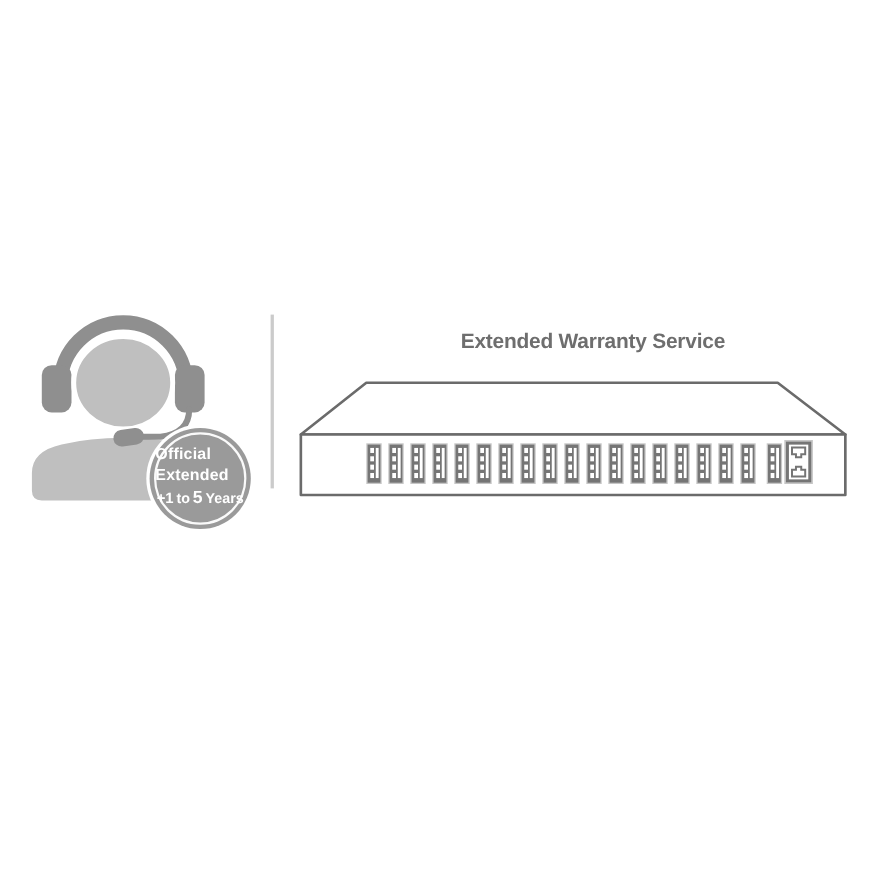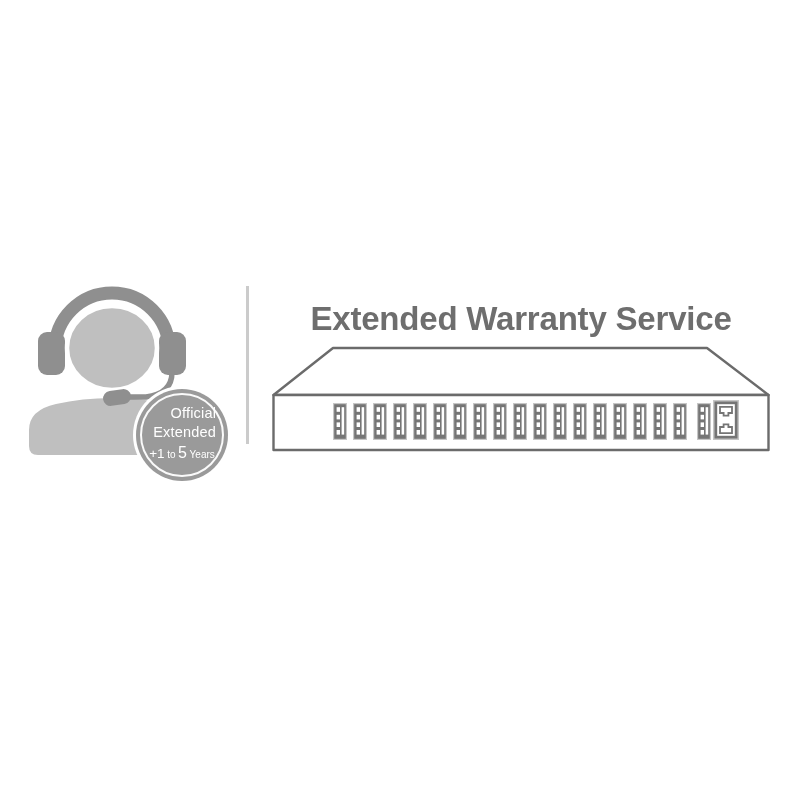--- a/index.html
+++ b/index.html
@@ -21,39 +21,39 @@
     position:absolute;left:136px;top:389px;width:92px;height:92px;
     border-radius:50%;background:var(--badge-fill,#9a9a9a);
     box-shadow:0 0 0 3px #ffffff;
     display:flex;align-items:center;justify-content:center;
   }
   .badge::before{
     content:"";position:absolute;inset:4px;border-radius:50%;
     border:2px solid rgba(255,255,255,.95);
   }
   .badge-text{
-    position:relative;display:flex;flex-direction:column;align-items:flex-end;
-    color:var(--badge-text,#fff);font-weight:normal;line-height:1;
+    position:relative;display:flex;flex-direction:column;align-items:flex-start;
+    color:var(--badge-text,#fff);font-weight:bold;line-height:1;
     transform:translateY(-3px);
   }
   .badge-line{font-size:14.5px;margin:2.4px 0;letter-spacing:.2px;}
   .badge-range{display:flex;align-items:baseline;margin-top:2.5px;white-space:nowrap;}
   .badge-range span{margin:0 1.3px;}
   .badge-range .lg{font-size:13.5px;}
   .badge-range .five{font-size:16px;}
-  .badge-range .sm{font-size:10px;}
+  .badge-range .sm{font-size:13px;}
   
   .divider{
     position:absolute;left:246px;top:286px;width:3px;height:158px;
     background:var(--divider,#cbcbcb);
   }
   
   .title{
-    position:absolute;left:271px;top:300px;width:500px;text-align:center;
-    font-size:33px;font-weight:bold;letter-spacing:-.2px;
+    position:absolute;left:289px;top:300px;width:500px;text-align:center;
+    font-size:19px;font-weight:bold;letter-spacing:-.2px;
     color:var(--title,#6e6e6e);
   }
   
   .device-svg{position:absolute;left:271px;top:344px;}
   .chassis{fill:#ffffff;stroke:var(--outline,#6b6b6b);stroke-width:2.4px;stroke-linejoin:round;}
   .rim{fill:var(--port-rim,#c6c6c6);}
   .dark{fill:var(--port-dark,#757575);}
   .cell{fill:#ffffff;}
   .tab{fill:#ffffff;stroke:var(--port-dark,#757575);stroke-width:1.8px;stroke-linejoin:miter;}
 </style>

